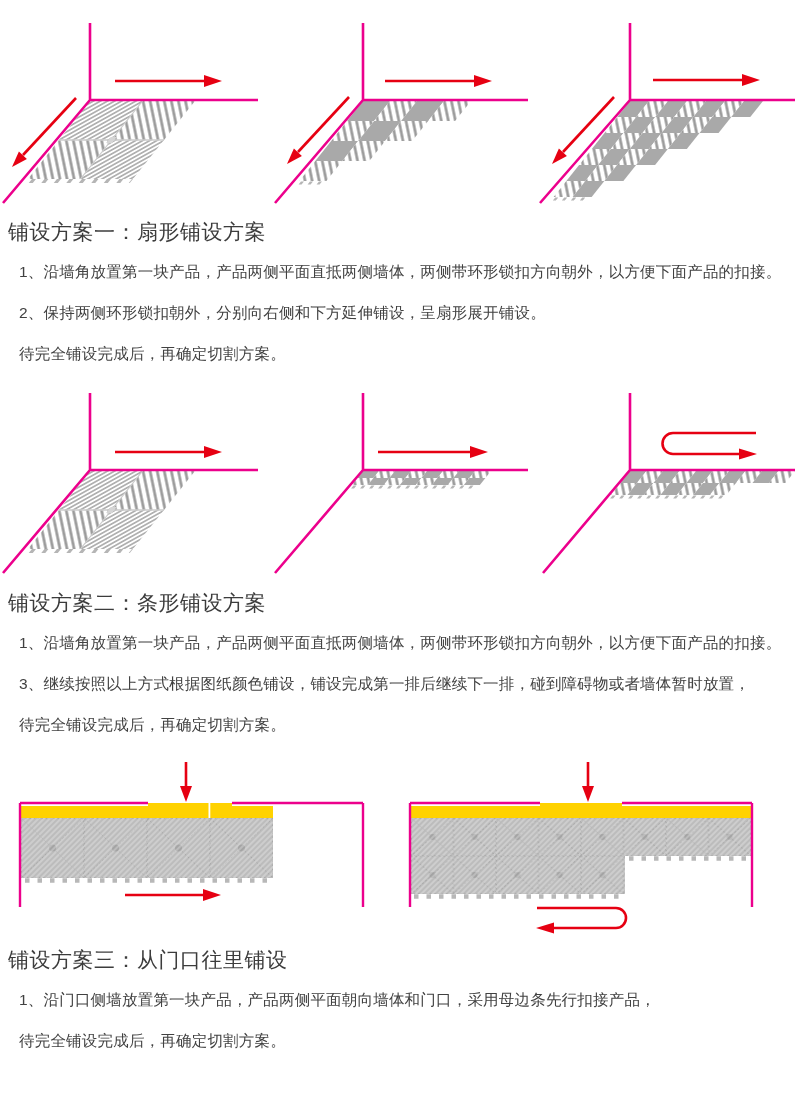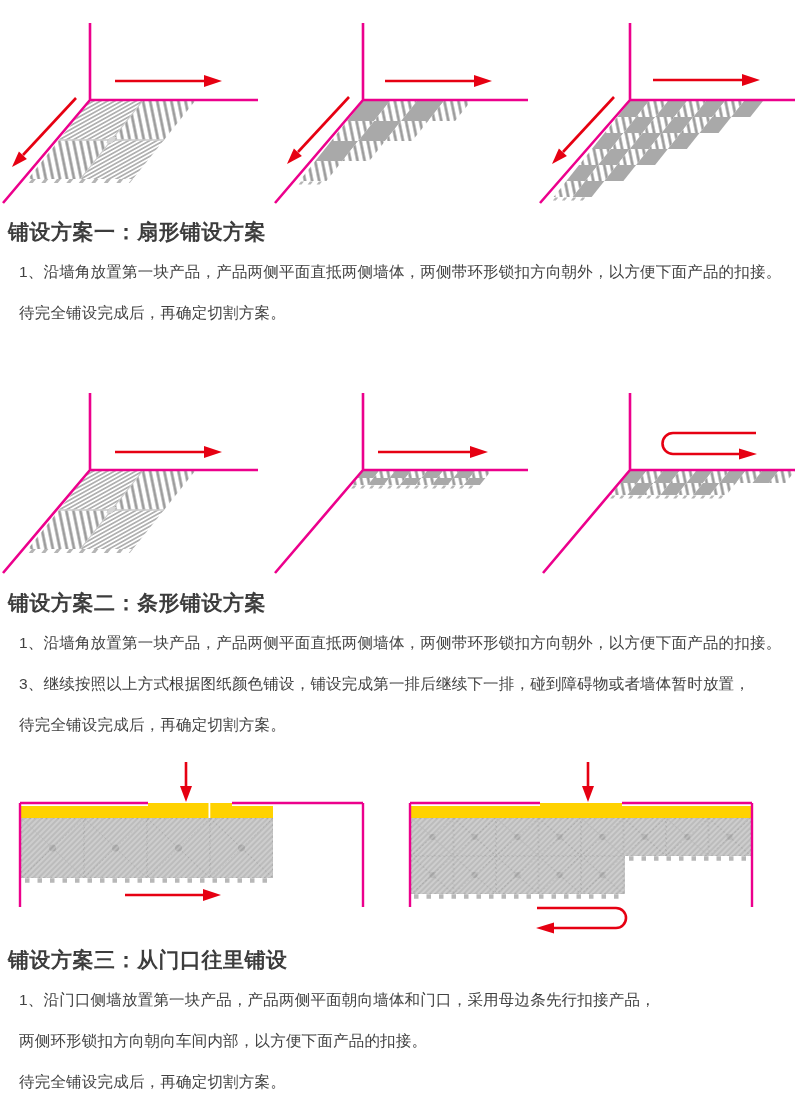--- a/index.html
+++ b/index.html
@@ -1,20 +1,20 @@
 <!DOCTYPE html>
 <html><head>
 <meta charset="utf-8">
 <style>
   html,body{margin:0;padding:0;background:#ffffff;}
   body{width:800px;height:1110px;position:relative;overflow:hidden;
        font-family:"Liberation Sans","DejaVu Sans",sans-serif;}
   #diagrams{position:absolute;left:0;top:0;}
   .txt{position:absolute;left:8px;width:792px;color:#414141;}
-  .txt h2{margin:0 0 8px 0;font-size:21px;font-weight:700;color:#3c3c3c;letter-spacing:.5px;white-space:nowrap;}
+  .txt h2{margin:0 0 8px 0;font-size:21px;font-weight:400;color:#3c3c3c;letter-spacing:.5px;white-space:nowrap;}
   .txt p{margin:11px;font-size:15.5px;line-height:30px;white-space:nowrap;letter-spacing:.2px;}
 </style>
 </head>
 <body>
 
 <svg id="diagrams" width="800" height="1110" viewBox="0 0 800 1110">
   <defs>
     <pattern id="hA" patternUnits="userSpaceOnUse" width="5" height="5" patternTransform="rotate(-45)">
       <rect width="5" height="5" fill="#ffffff"></rect>
       <line x1="2.5" y1="0" x2="2.5" y2="5" stroke="#9c9c9c" stroke-width="2"></line>
@@ -235,28 +235,28 @@
     <g>
       <path d="M537,908 H616 A10,10 0 0 1 616,928 H552" stroke="#e60012" stroke-width="2.6" fill="none"></path>
       <polygon points="536,928 554,922.5 554,933.5" fill="#e60012"></polygon>
     </g>
   </g>
 </svg>
 
 <section class="txt" style="top:218px">
   <h2>铺设方案一：扇形铺设方案</h2>
   <p>1、沿墙角放置第一块产品，产品两侧平面直抵两侧墙体，两侧带环形锁扣方向朝外，以方便下面产品的扣接。</p>
+  <p>2、保持两侧环形锁扣朝外，分别向右侧和下方延伸铺设，呈扇形展开铺设。</p>
   <p>待完全铺设完成后，再确定切割方案。</p>
 </section>
 
 <section class="txt" style="top:589px">
   <h2>铺设方案二：条形铺设方案</h2>
   <p>1、沿墙角放置第一块产品，产品两侧平面直抵两侧墙体，两侧带环形锁扣方向朝外，以方便下面产品的扣接。</p>
   <p>3、继续按照以上方式根据图纸颜色铺设，铺设完成第一排后继续下一排，碰到障碍物或者墙体暂时放置，</p>
   <p>待完全铺设完成后，再确定切割方案。</p>
 </section>
 
 <section class="txt" style="top:946px">
   <h2>铺设方案三：从门口往里铺设</h2>
   <p>1、沿门口侧墙放置第一块产品，产品两侧平面朝向墙体和门口，采用母边条先行扣接产品，</p>
-  <p>两侧环形锁扣方向朝向车间内部，以方便下面产品的扣接。</p>
   <p>待完全铺设完成后，再确定切割方案。</p>
 </section>
 
 </body></html>

